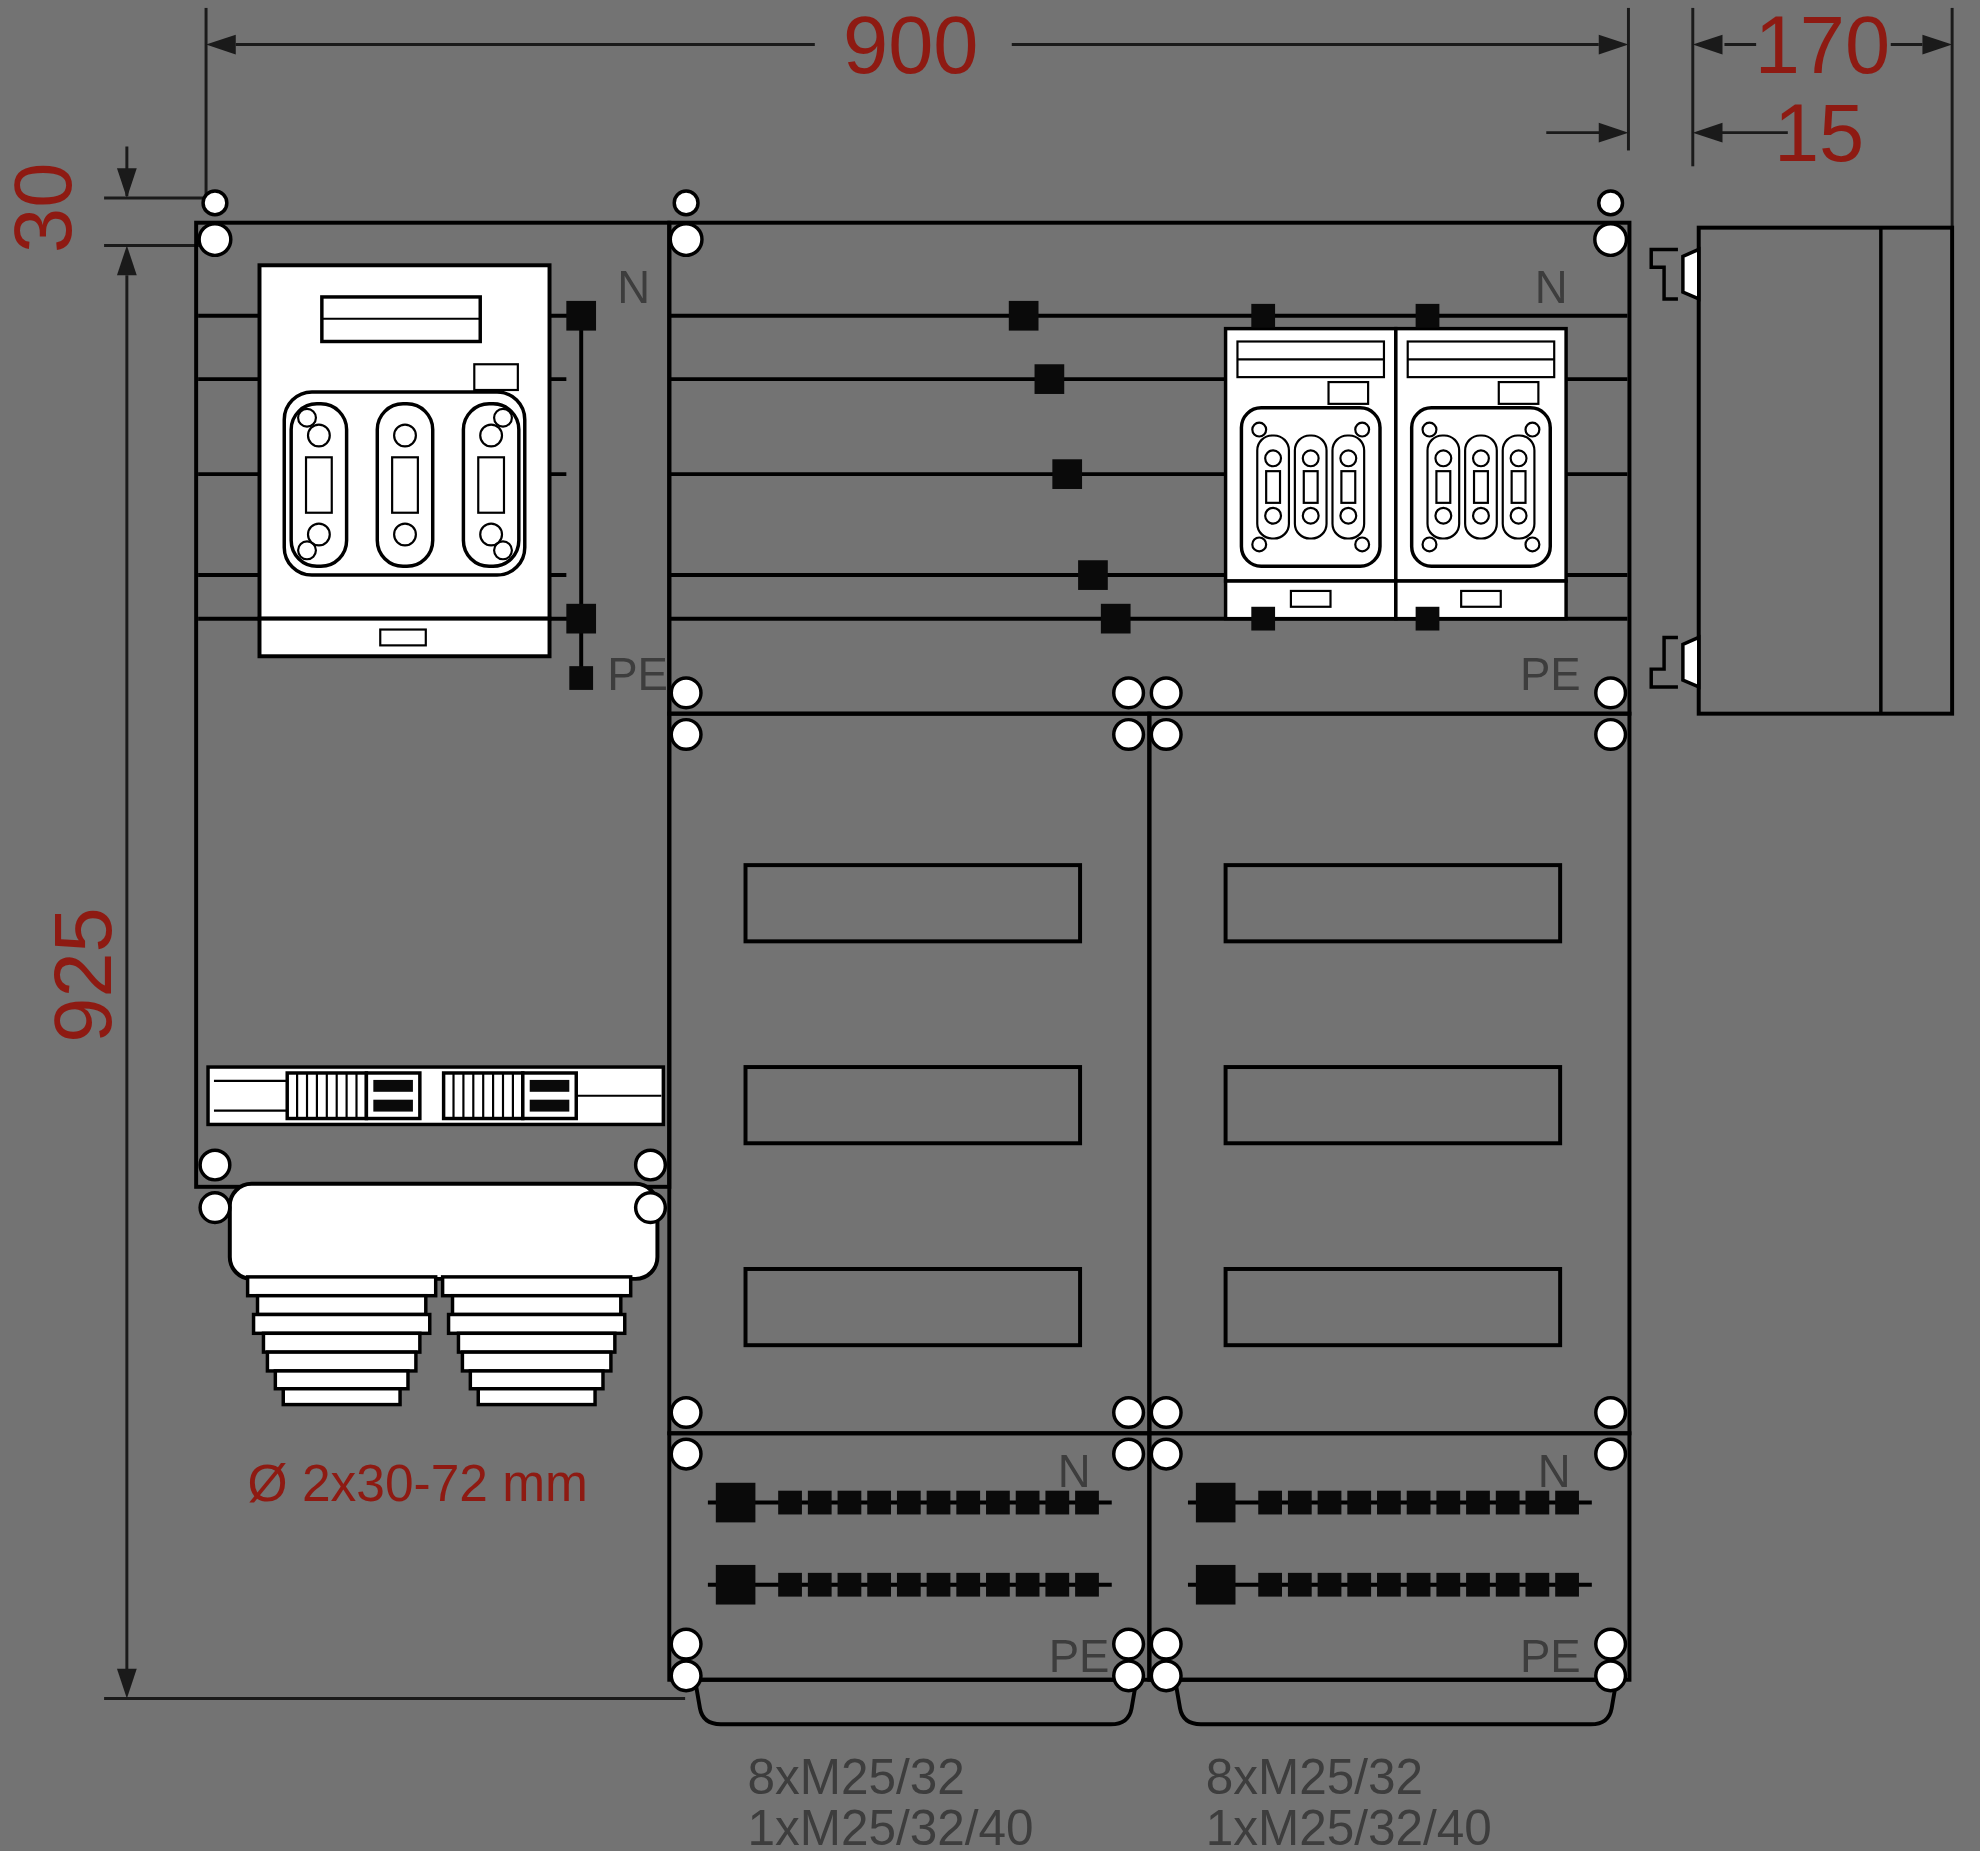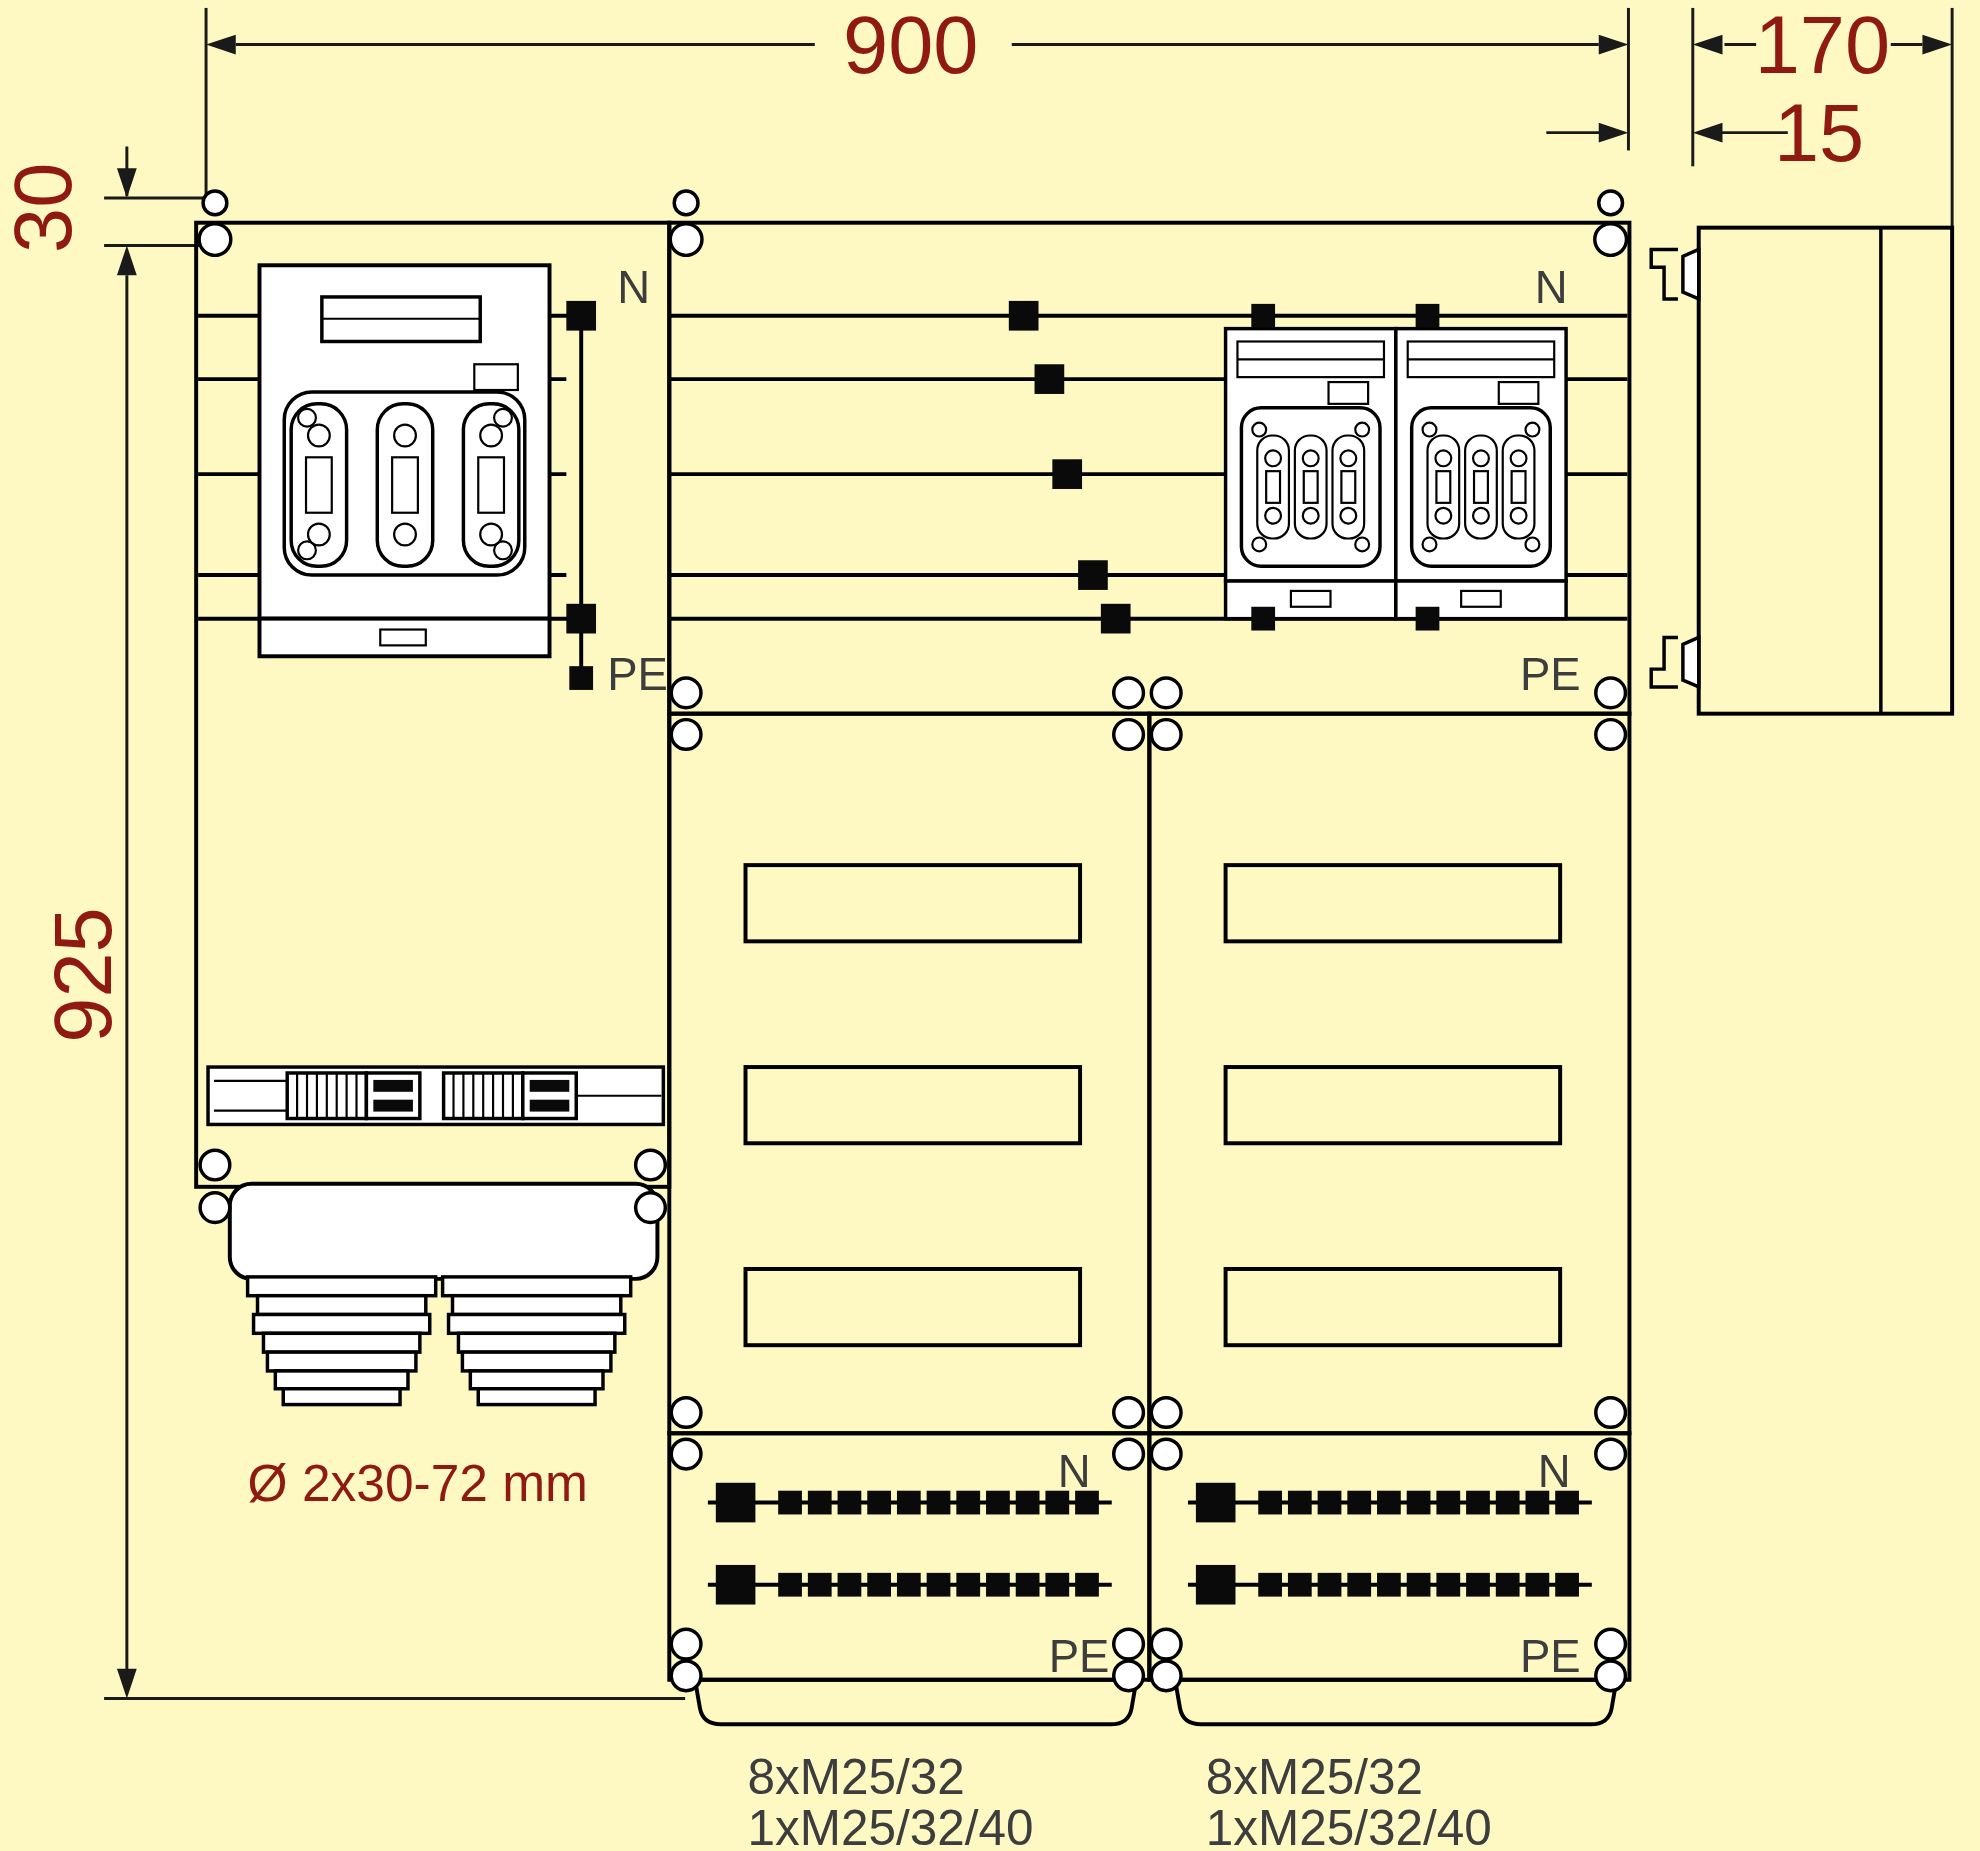--- a/index.html
+++ b/index.html
@@ -1,16 +1,16 @@
 <!DOCTYPE html>
 <html><head>
 <meta charset="utf-8">
 <style>
   html,body{margin:0;padding:0;background:#ffffff}
-  .stage{position:relative;width:1980px;height:1851px;background:#fef9c3;overflow:hidden;
+  .stage{position:relative;width:1980px;height:1851px;background:#737373;overflow:hidden;
          font-family:"Liberation Sans", sans-serif}
   svg{position:absolute;left:0;top:0}
   .ln  {stroke:#000;stroke-width:3.5;fill:none}
   .ln4 {stroke:#000;stroke-width:4;fill:none}
   .ln2 {stroke:#000;stroke-width:2.2;fill:none}
   .wf  {fill:#ffffff}
   .bk  {fill:#0a0a0a;stroke:none}
   .dim-line{stroke:#1a1a1a;stroke-width:3;fill:none}
   .arrow{fill:#1a1a1a;stroke:none}
   text{stroke:none;font-family:"Liberation Sans", sans-serif}

